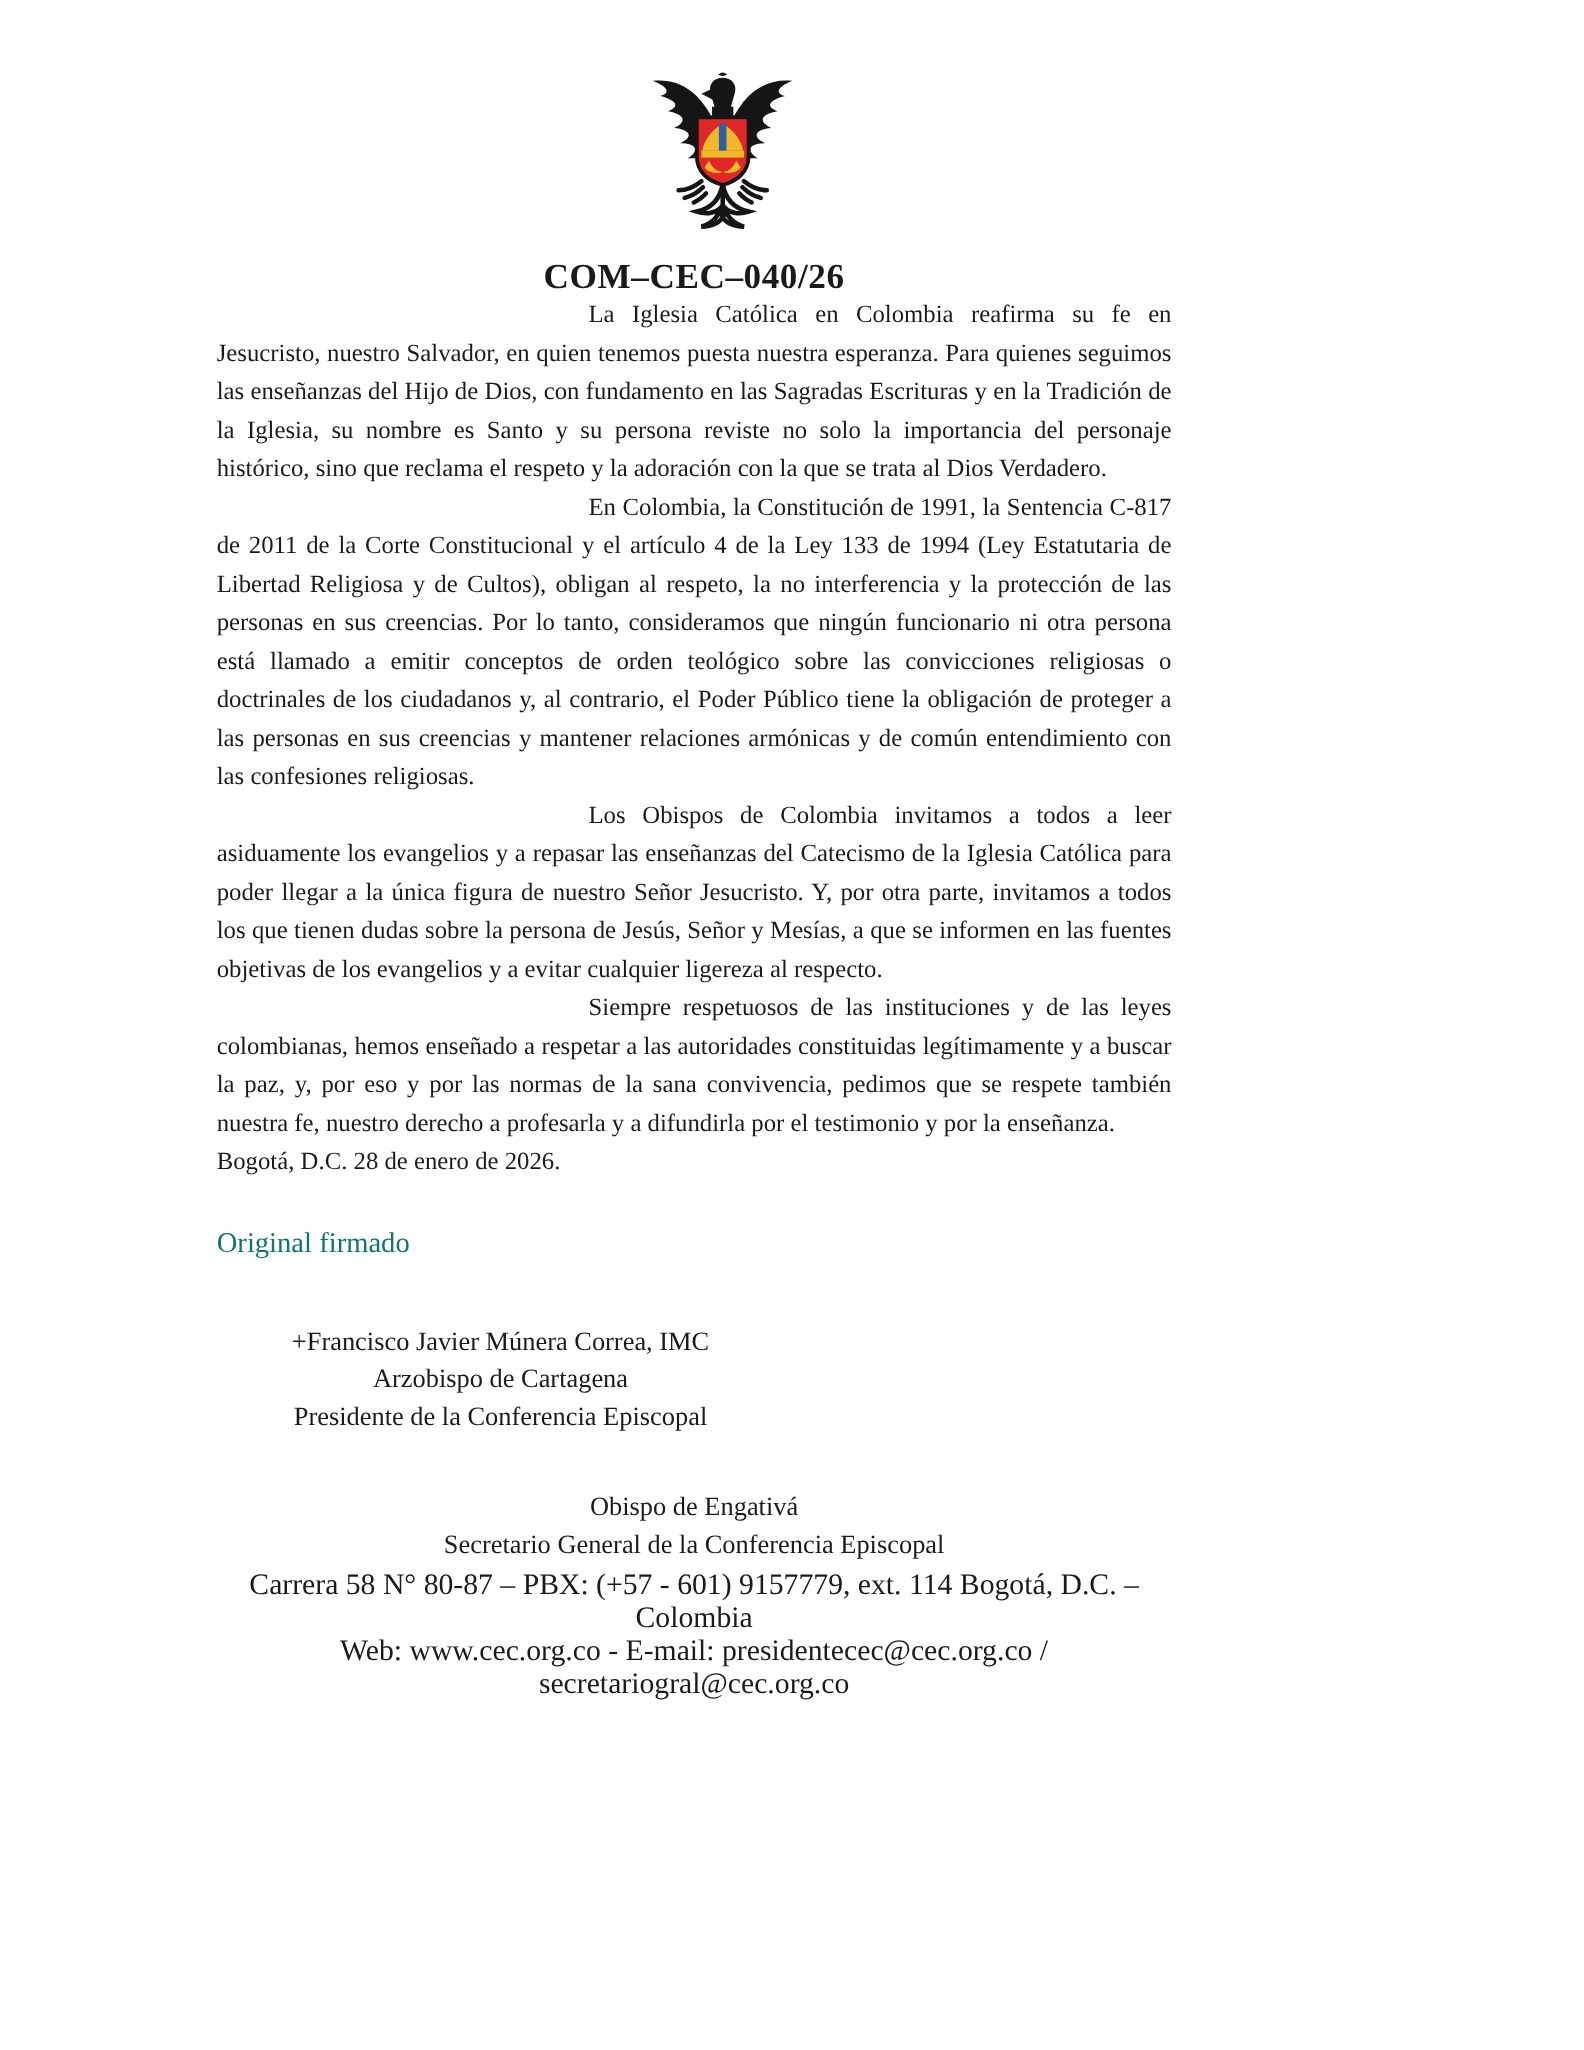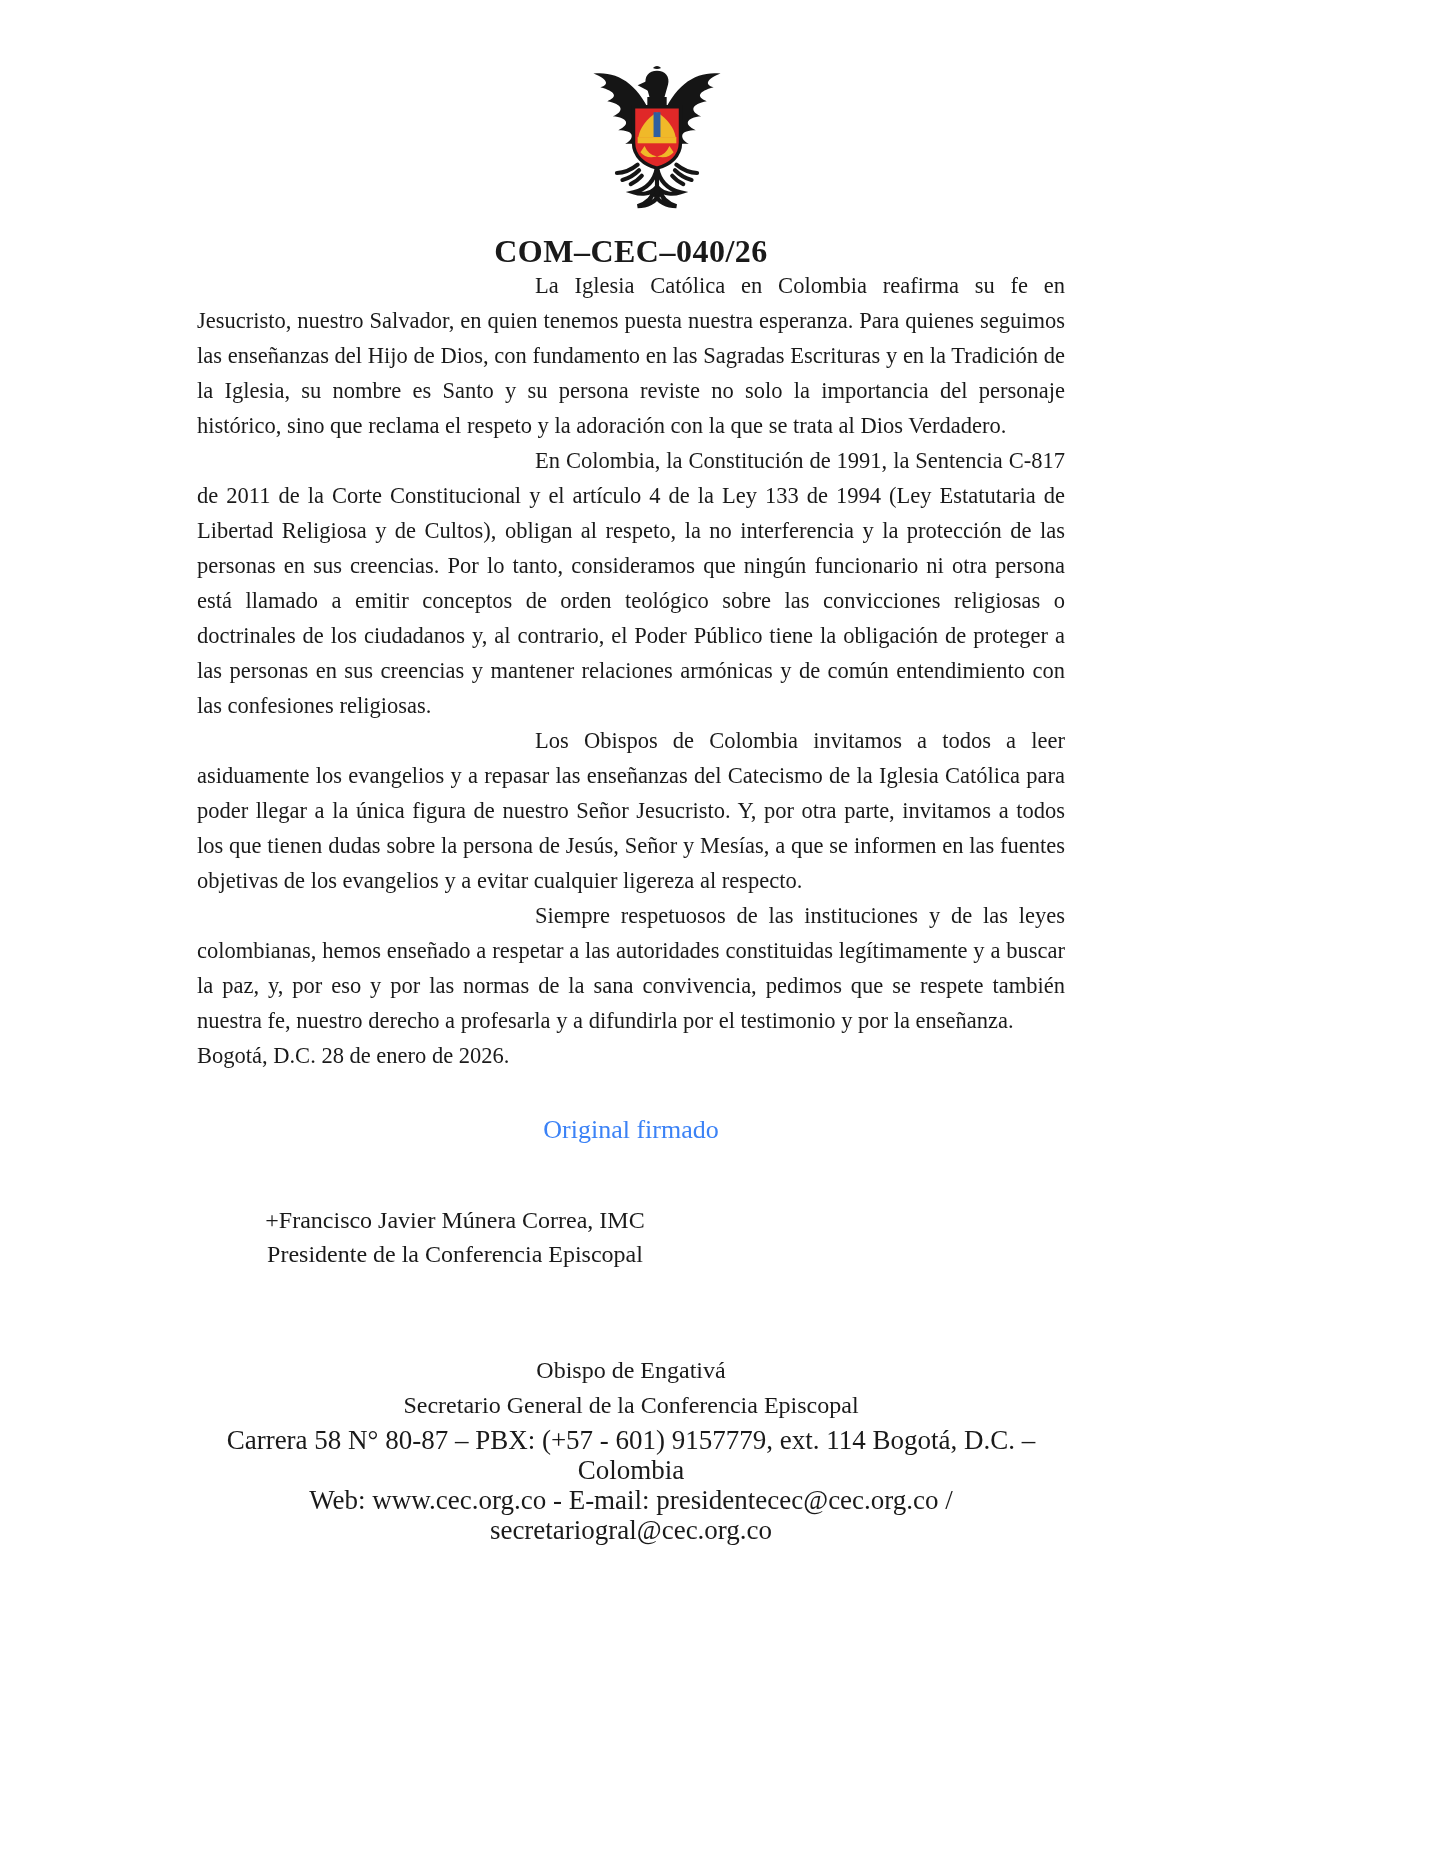--- a/index.html
+++ b/index.html
@@ -51,23 +51,22 @@
     text-align:justify;
     text-indent:338px;
   }
   .dateline{
     font-size:22.5px;
     line-height:35px;
     text-align:left;
   }
   .signed-note{
     margin-top:42px;
-    text-align:center;
     font-size:26px;
-    color:#3b82f6;
+    color:#0f766e;
   }
   .sig-row{
     position:relative;
     margin-top:58px;
     height:108px;
     font-size:24px;
     line-height:34px;
   }
   .sig-left{position:absolute;left:8px;top:0;width:500px;}
   .sig-right{position:absolute;left:516px;top:0;width:560px;}
@@ -136,20 +135,21 @@
       <p>Siempre respetuosos de las instituciones y de las leyes colombianas, hemos enseñado a respetar a las autoridades constituidas legítimamente y a buscar la paz, y, por eso y por las normas de la sana convivencia, pedimos que se respete también nuestra fe, nuestro derecho a profesarla y a difundirla por el testimonio y por la enseñanza.</p>
     </div>
 
     <div class="dateline">Bogotá, D.C. 28 de enero de 2026.</div>
 
     <div class="signed-note">Original firmado</div>
 
     <div class="sig-row">
       <div class="sig-left">
         <span class="sig-line">+Francisco Javier Múnera Correa, IMC</span>
+        <span class="sig-line">Arzobispo de Cartagena</span>
         <span class="sig-line">Presidente de la Conferencia Episcopal</span>
       </div>
     </div>
 
     <div class="sig-center">
       <span class="sig-line">Obispo de Engativá</span>
       <span class="sig-line">Secretario General de la Conferencia Episcopal</span>
     </div>
 
     <div class="footer">

